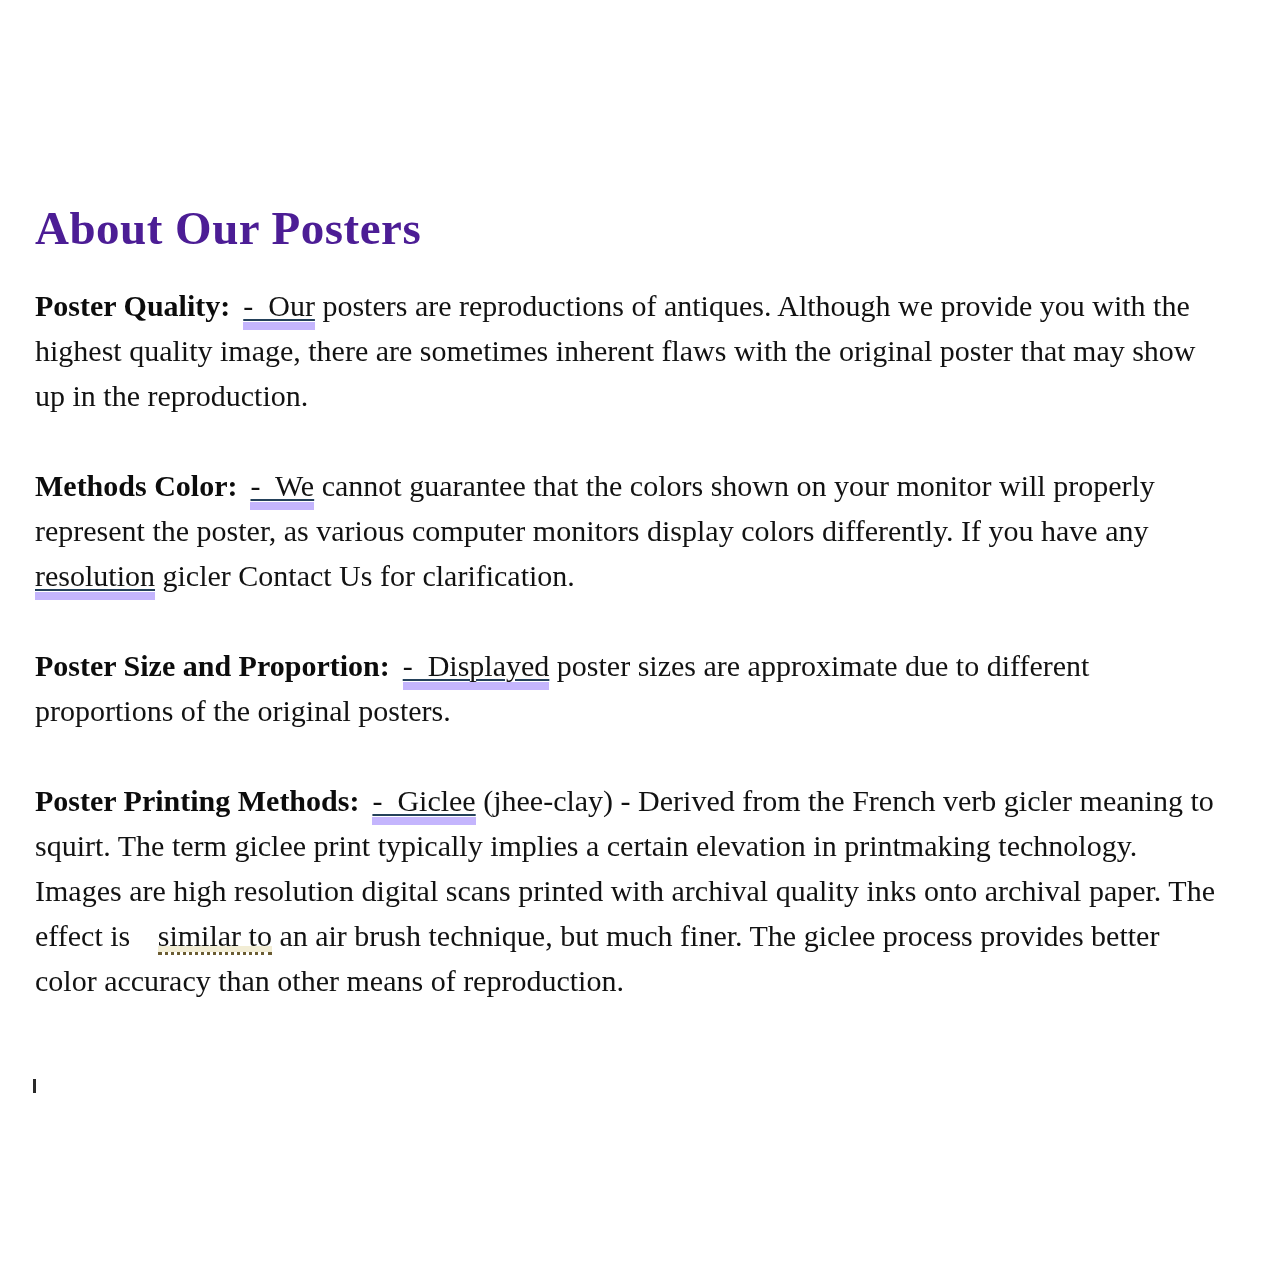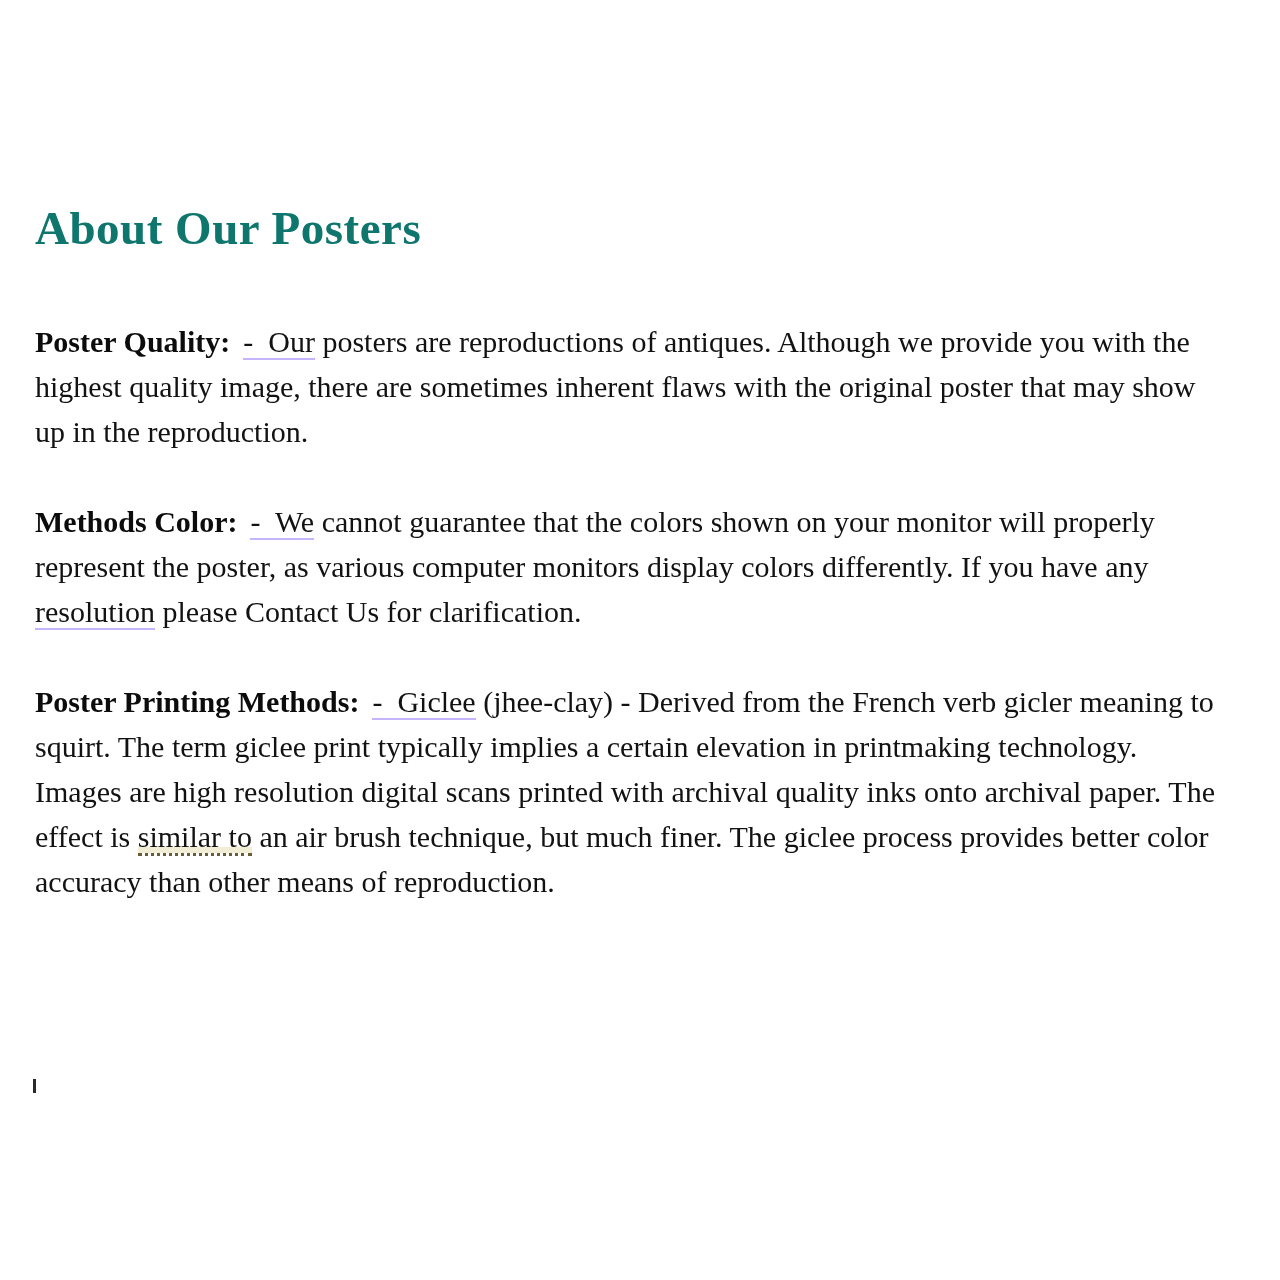--- a/index.html
+++ b/index.html
@@ -18,73 +18,76 @@
   .page {
     position: absolute;
     left: 35px;
     top: 203px;
     width: 1180px;
   }
   h1.title {
     font-size: 47px;
     line-height: 1.1;
     font-weight: bold;
-    color: #0f766e;
-    margin: 0 0 64px 0;
+    color: #4c1d95;
+    margin: 0 0 28px 0;
     letter-spacing: 0.5px;
   }
   p.para {
     font-size: 30px;
     line-height: 45px;
     margin: 0 0 45px 0;
   }
   .label {
     font-weight: bold;
     color: #0c0c0c;
     margin-top: 24px;
   }
   
   .marked {
     white-space: pre-wrap;
+    text-decoration: underline;
     text-decoration-color: #24415a;
     text-decoration-thickness: 2px;
     text-underline-offset: 3px;
-    border-bottom: 2px solid #c4b5fd;
+    border-bottom: 8px solid #c4b5fd;
   }
   .gap { margin-left: 13px; }
   
   .spell {
     text-decoration-style: wavy;
     text-decoration-color: #b97c74;
     text-decoration-thickness: 2px;
     text-underline-offset: 4px;
   }
   
   .grammar {
     border-bottom: 3px dotted #6b5c33;
     background: linear-gradient(to bottom, rgba(0,0,0,0) calc(100% - 6px), #f2edd5 calc(100% - 6px));
+    margin-left: 20px;
   }
   .caret {
     position: absolute;
     left: 33px;
     top: 1079px;
     width: 3px;
     height: 14px;
     background: #2a2a2a;
   }
 </style>
 </head>
 <body>
 
 <div class="page">
 
   <h1 class="title">About Our Posters</h1>
 
   <p class="para"><span class="label">Poster Quality:</span><span class="marked gap">-  Our</span><span> posters are reproductions of antiques. Although we provide you with the highest quality image, there are sometimes inherent flaws with the original poster that may show up in the reproduction.</span></p>
 
-  <p class="para"><span class="label">Methods Color:</span><span class="marked gap">-  We</span><span> cannot guarantee that the colors shown on your monitor will properly represent the poster, as various computer monitors display colors differently. If you have any </span><span class="marked">resolution</span><span> please Contact Us for clarification.</span></p>
+  <p class="para"><span class="label">Methods Color:</span><span class="marked gap">-  We</span><span> cannot guarantee that the colors shown on your monitor will properly represent the poster, as various computer monitors display colors differently. If you have any </span><span class="marked">resolution</span><span> gicler Contact Us for clarification.</span></p>
 
+  <p class="para"><span class="label">Poster Size and Proportion:</span><span class="marked gap">-  Displayed</span><span> poster sizes are approximate due to different proportions of the original posters.</span></p>
 
   <p class="para"><span class="label">Poster Printing Methods:</span><span class="marked gap">-  Giclee</span><span> (</span><span class="spell">jhee</span><span>-clay) - Derived from the French verb </span><span class="spell">gicler</span><span> meaning to squirt. The term giclee print typically implies a certain elevation in printmaking technology. Images are high resolution digital scans printed with archival quality inks onto archival paper. The effect is </span><span class="grammar">similar to</span><span> an air brush technique, but much finer. The giclee process provides better color accuracy than other means of reproduction.</span></p>
 
 </div>
 
 <div class="caret"></div>
 
 </body></html>

